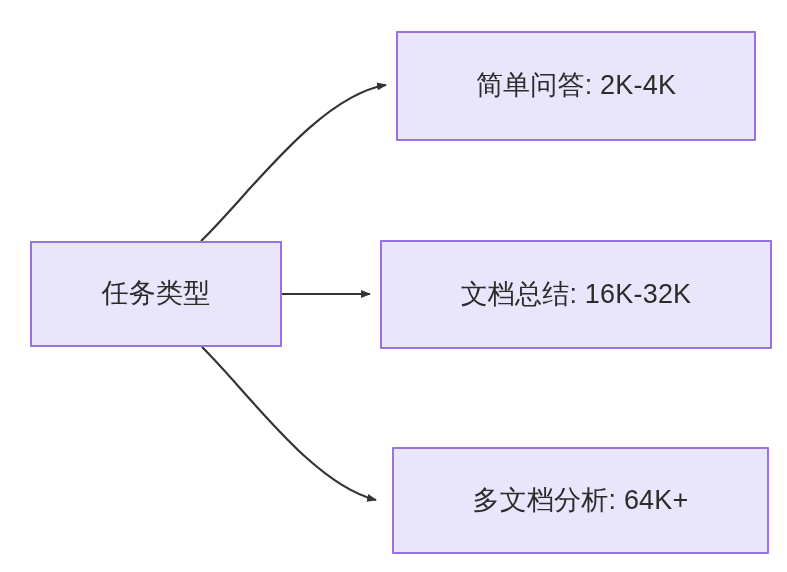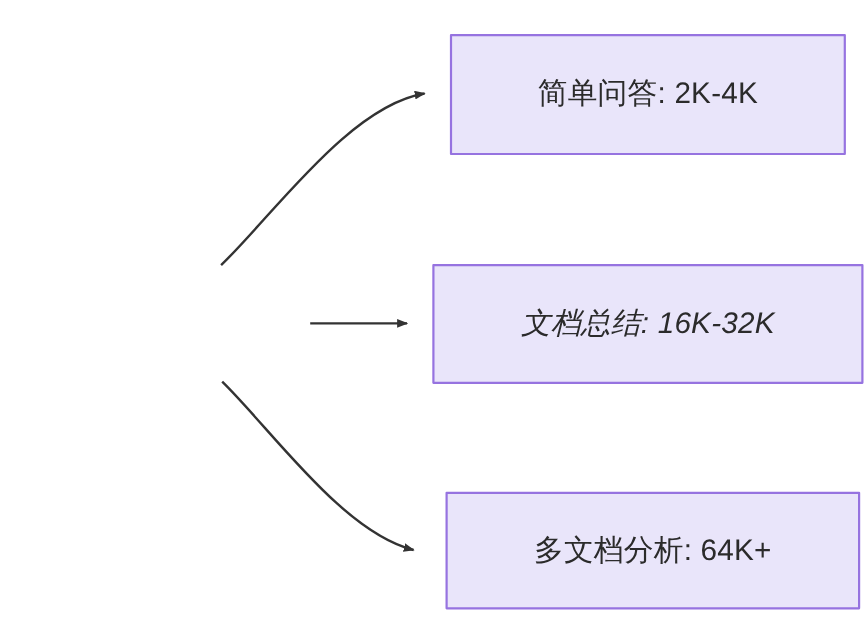--- a/index.html
+++ b/index.html
@@ -35,36 +35,35 @@
 
   .flow-node {
     position: absolute;
     box-sizing: border-box;
     display: flex;
     align-items: center;
     justify-content: center;
     background: #e9e5fa;
     border: 2px solid #9673e0;
     border-radius: 1px;
-    margin-left: 13px;
   }
 
   .flow-node-label {
     color: #2b2b2b;
     font-size: 27px;
     line-height: 1.25;
     letter-spacing: 0.2px;
     white-space: nowrap;
     text-align: center;
   }
 
   
   #node-task-type      { left: 30px;  top: 241px; width: 252px; height: 106px; }
   #node-simple-qa      { left: 396px; top: 31px;  width: 360px; height: 110px; }
-  #node-doc-summary    { left: 380px; top: 240px; width: 392px; height: 109px; font-style: italic; }
+  #node-doc-summary    { left: 380px; top: 240px; width: 392px; height: 109px; }
   #node-multi-doc      { left: 392px; top: 447px; width: 377px; height: 107px; }
 </style>
 </head>
 <body>
 
 <div id="diagram-canvas">
 
   <svg id="edge-layer" viewBox="0 0 787 572" width="787" height="572">
     <defs>
       <marker id="arrowhead" markerWidth="10" markerHeight="8" refX="9" refY="4" orient="auto" markerUnits="userSpaceOnUse">
@@ -72,20 +71,23 @@
       </marker>
     </defs>
 
     <path d="M 201 241 C 248 196 318 96 386 85" fill="none" stroke="#333333" stroke-width="2.2" marker-end="url(#arrowhead)"></path>
 
     <path d="M 282 294 L 370 294" fill="none" stroke="#333333" stroke-width="2.2" marker-end="url(#arrowhead)"></path>
 
     <path d="M 202 347 C 248 392 312 484 376 500" fill="none" stroke="#333333" stroke-width="2.2" marker-end="url(#arrowhead)"></path>
   </svg>
 
+  <div class="flow-node" id="node-task-type">
+    <span class="flow-node-label">任务类型</span>
+  </div>
 
   <div class="flow-node" id="node-simple-qa">
     <span class="flow-node-label">简单问答: 2K-4K</span>
   </div>
 
   <div class="flow-node" id="node-doc-summary">
     <span class="flow-node-label">文档总结: 16K-32K</span>
   </div>
 
   <div class="flow-node" id="node-multi-doc">

